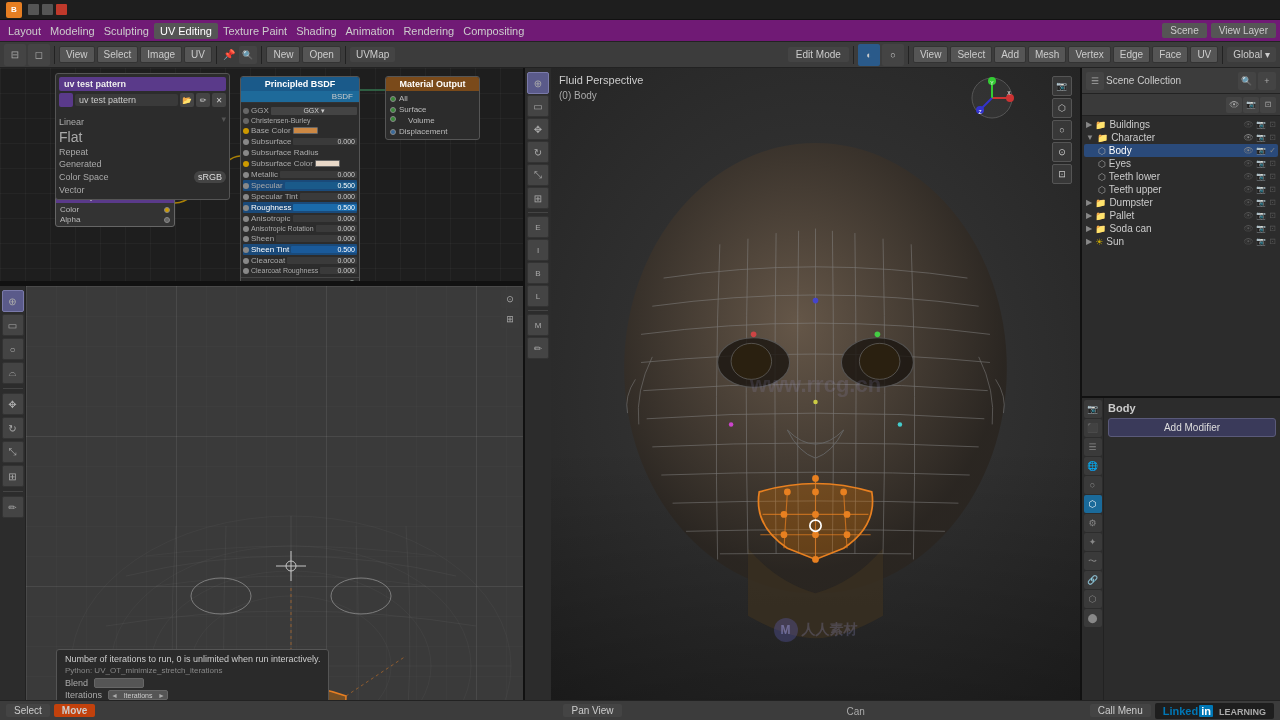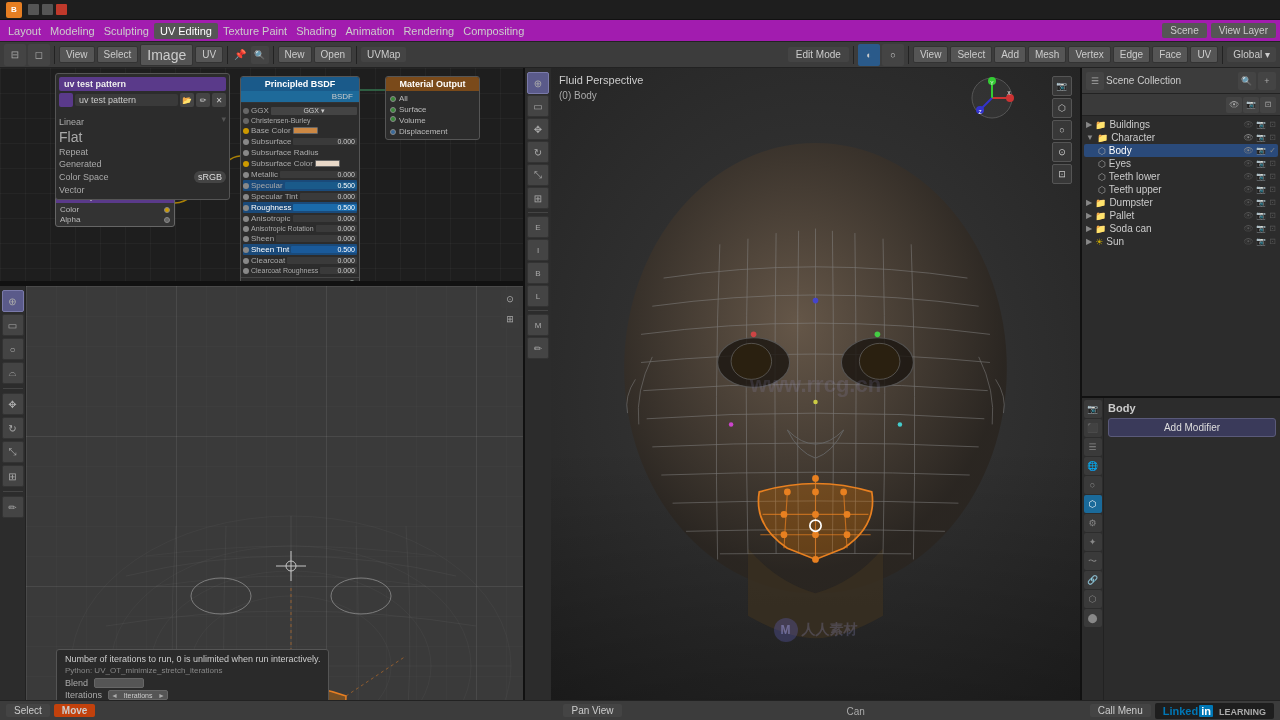--- a/index.html
+++ b/index.html
@@ -45,21 +45,21 @@
 
 <div style="height:20px; background:#1e1e1e; display:flex; align-items:center; padding:0 6px; border-bottom:1px solid #111;">
   <div style="width:16px;height:16px;background:#e67e22;border-radius:2px;display:flex;align-items:center;justify-content:center;font-size:8px;color:white;font-weight:bold;margin-right:6px;">B</div>
   <div style="display:flex;gap:3px;">
     <div style="width:11px;height:11px;background:#555;border-radius:1px;cursor:pointer;"></div>
     <div style="width:11px;height:11px;background:#555;border-radius:1px;cursor:pointer;"></div>
     <div style="width:11px;height:11px;background:#c0392b;border-radius:1px;cursor:pointer;"></div>
   </div>
 </div>
 
-<div style="height:22px;background:#a21caf;display:flex;align-items:center;padding:0 4px;gap:1px;border-bottom:1px solid #222;">
+<div style="height:22px;background:#701a75;display:flex;align-items:center;padding:0 4px;gap:1px;border-bottom:1px solid #222;">
   <div class="menu-item">Layout</div>
   <div class="menu-item">Modeling</div>
   <div class="menu-item">Sculpting</div>
   <div class="menu-item" style="background:#555;color:#fff;padding:2px 6px;border-radius:2px;">UV Editing</div>
   <div class="menu-item">Texture Paint</div>
   <div class="menu-item">Shading</div>
   <div class="menu-item">Animation</div>
   <div class="menu-item">Rendering</div>
   <div class="menu-item">Compositing</div>
   <div style="flex:1;"></div>
@@ -67,21 +67,21 @@
   <div style="background:#555;color:#ccc;padding:2px 8px;border-radius:2px;font-size:10px;cursor:pointer;margin-left:3px;">View Layer</div>
 </div>
 
 <div style="height:26px;background:#3c3c3c;display:flex;align-items:center;padding:0 4px;gap:2px;border-bottom:1px solid #222;">
 
   <div style="width:22px;height:22px;background:#444;border-radius:2px;display:flex;align-items:center;justify-content:center;font-size:10px;color:#aaa;cursor:pointer;">⊟</div>
   <div style="width:22px;height:22px;background:#444;border-radius:2px;display:flex;align-items:center;justify-content:center;font-size:10px;color:#aaa;cursor:pointer;">◻</div>
   <div style="width:1px;height:18px;background:#222;margin:0 2px;"></div>
   <div class="toolbar-btn" style="font-size:10px;">View</div>
   <div class="toolbar-btn" style="font-size:10px;">Select</div>
-  <div class="toolbar-btn" style="font-size:14px;">Image</div>
+  <div class="toolbar-btn" style="font-size:10px;">Image</div>
   <div class="toolbar-btn" style="font-size:10px;">UV</div>
   <div style="width:1px;height:18px;background:#222;margin:0 2px;"></div>
   <div style="font-size:10px;color:#aaa;cursor:pointer;padding:2px;">📌</div>
   <div style="display:flex;gap:2px;align-items:center;">
     <div style="width:18px;height:18px;background:#444;border-radius:2px;display:flex;align-items:center;justify-content:center;font-size:9px;cursor:pointer;">🔍</div>
   </div>
   <div style="width:1px;height:18px;background:#222;margin:0 2px;"></div>
   <div class="toolbar-btn">New</div>
   <div class="toolbar-btn">Open</div>
   <div style="width:1px;height:18px;background:#222;margin:0 2px;"></div>
@@ -254,21 +254,21 @@
         <div style="background:#7a4a1a;color:#fff;padding:2px 6px;font-size:9px;font-weight:bold;text-align:center;border-radius:2px 2px 0 0;">Material Output</div>
         <div style="padding:2px 4px;">
           <div style="display:flex;align-items:center;gap:3px;padding:1px 0;font-size:8px;color:#bbb;">
             <div style="width:6px;height:6px;background:#3a8a3a;border-radius:50%;border:1px solid #888;"></div>
             <span>All</span>
           </div>
           <div style="display:flex;align-items:center;gap:3px;padding:1px 0;font-size:8px;color:#bbb;">
             <div style="width:6px;height:6px;background:#3a8a3a;border-radius:50%;border:1px solid #888;"></div>
             <span>Surface</span>
           </div>
-          <div style="display:flex;align-items:flex-start;gap:3px;padding:1px 0;font-size:8px;color:#bbb;">
+          <div style="display:flex;align-items:flex-start;gap:12px;padding:1px 0;font-size:8px;color:#bbb;">
             <div style="width:6px;height:6px;background:#3a8a3a;border-radius:50%;border:1px solid #888;"></div>
             <span>Volume</span>
           </div>
           <div style="display:flex;align-items:center;gap:3px;padding:1px 0;font-size:8px;color:#bbb;">
             <div style="width:6px;height:6px;background:#3a6a9a;border-radius:50%;border:1px solid #888;"></div>
             <span>Displacement</span>
           </div>
         </div>
       </div>
 

